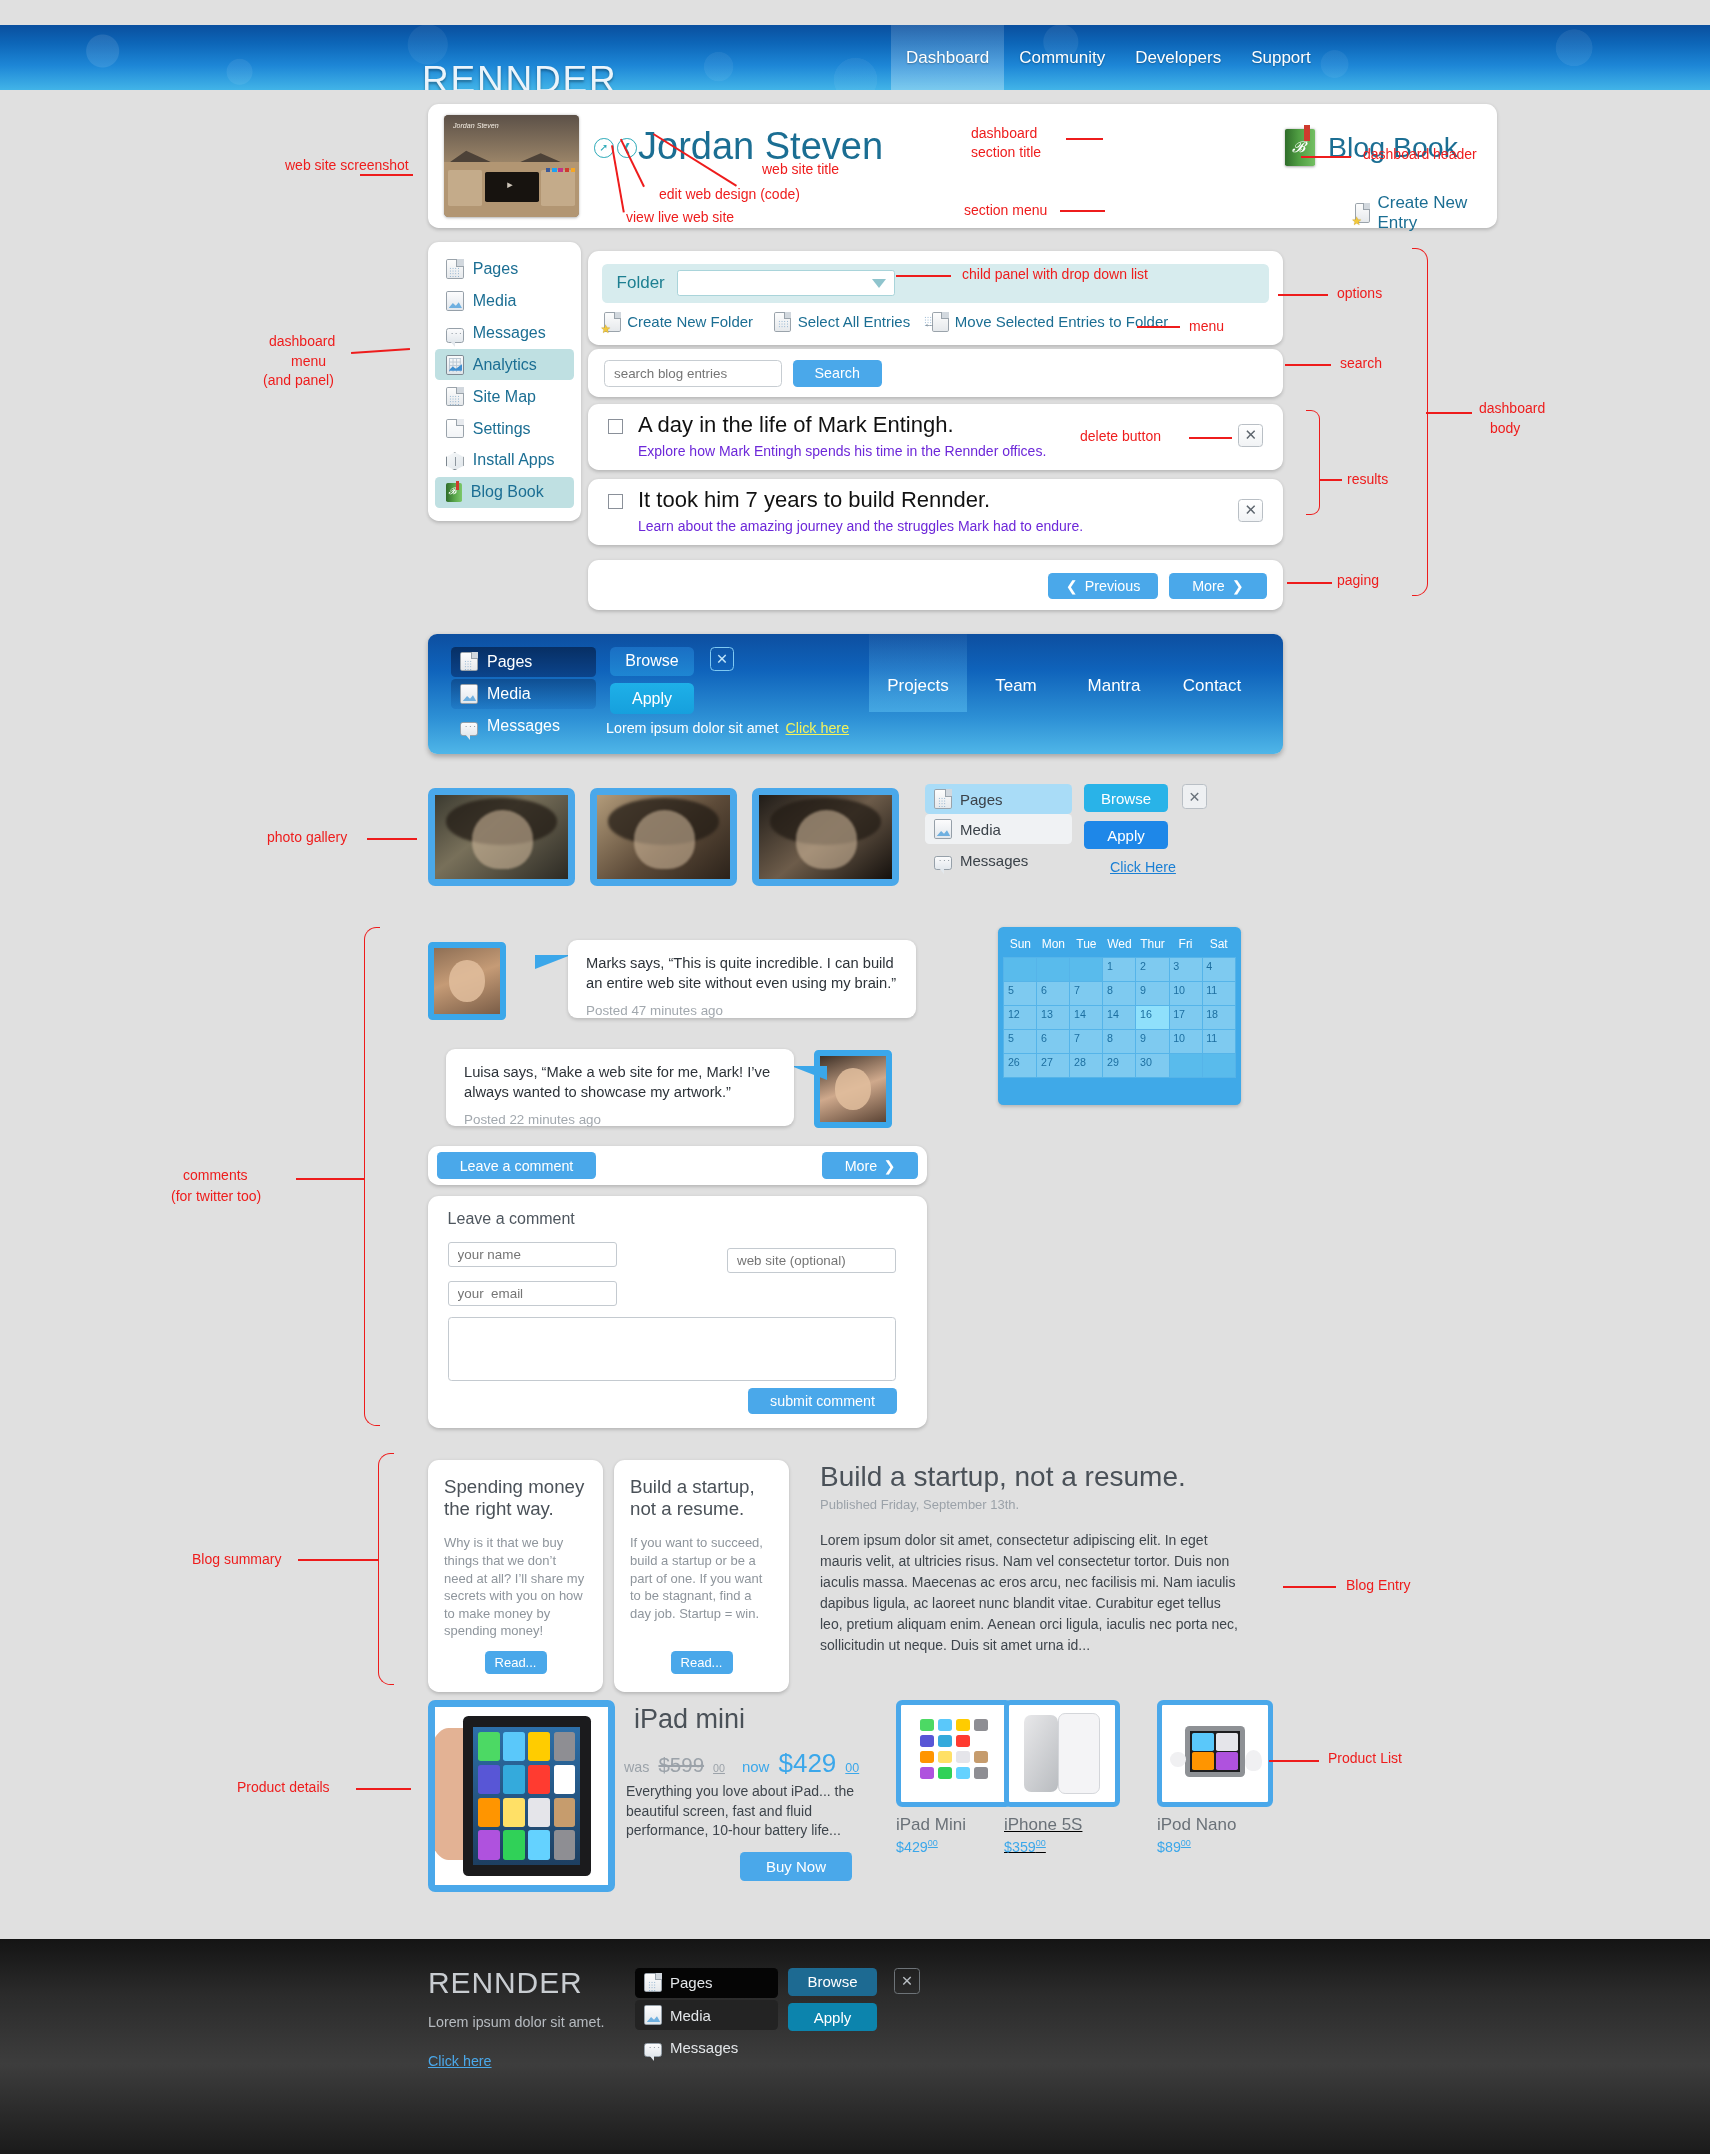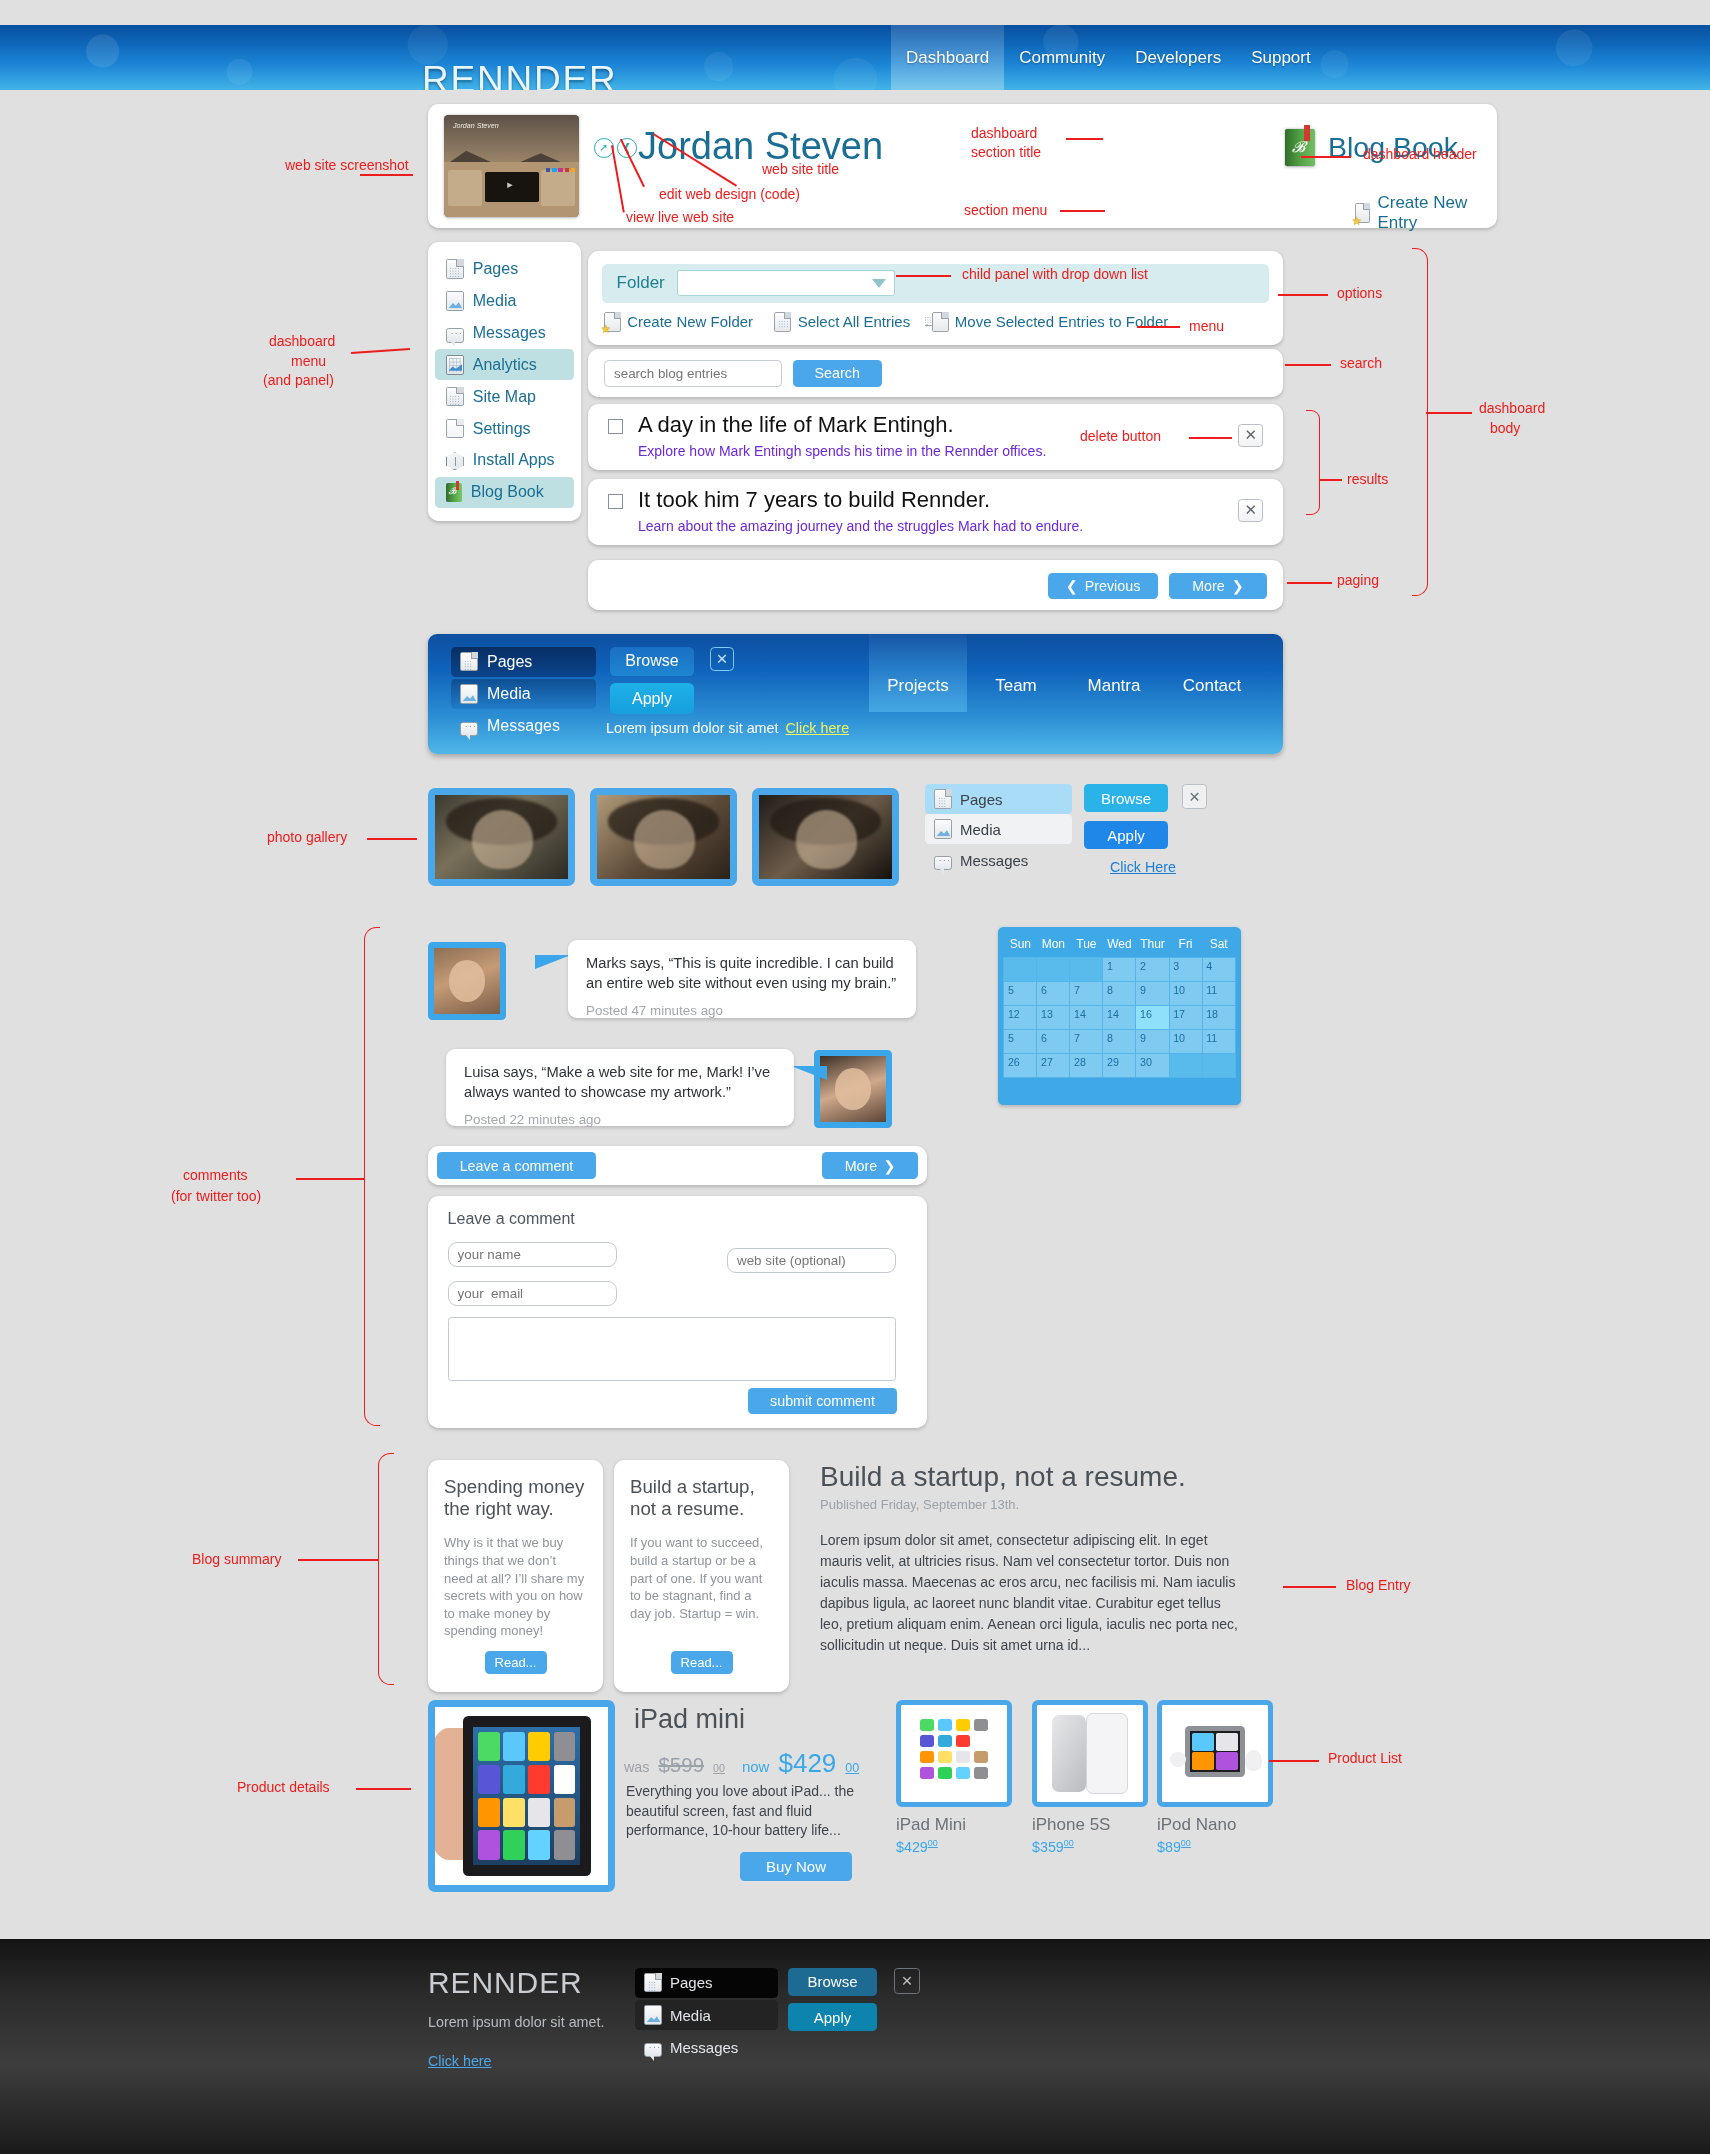--- a/index.html
+++ b/index.html
@@ -213,21 +213,21 @@
   #calendar td.sel { background: #8fe0fb; }
 
   
   #comment-bar { position: absolute; left: 428px; top: 1146px; width: 499px; height: 39px; }
   #leave-comment-button { position: absolute; left: 9px; top: 6.2px; width: 159px; height: 27px; border-radius: 4.5px; background: #4aa8ea; color: #fff; font-size: 14.3px; font-weight: 300; display: flex; align-items: center; justify-content: center; cursor: pointer; }
   #comment-more-button { position: absolute; right: 9px; top: 6.2px; width: 96px; height: 27px; border-radius: 4.5px; background: #4aa8ea; color: #fff; font-size: 14.3px; font-weight: 300; display: flex; align-items: center; justify-content: center; gap: 6.2px; cursor: pointer; }
 
   
   #comment-form { position: absolute; left: 428px; top: 1196px; width: 499px; height: 232px; }
   #comment-form .flabel { position: absolute; left: 19.6px; top: 14.3px; font-size: 16px; color: #4e565e; font-weight: 300; }
-  #comment-form input[type=text] { position: absolute; height: 25px; border: 0.9px solid #c4cad0; border-radius: 9px; padding: 0 9px; font-size: 13.4px; color: #9aa1a8; background: #fff; font-family: "Liberation Sans", sans-serif; }
+  #comment-form input[type=text] { position: absolute; height: 25px; border: 0.9px solid #c4cad0; border-radius: 3px; padding: 0 9px; font-size: 13.4px; color: #9aa1a8; background: #fff; font-family: "Liberation Sans", sans-serif; }
   #cf-name { left: 19.6px; top: 46px; width: 169px; }
   #cf-site { left: 299px; top: 52px; width: 169px; }
   #cf-email { left: 19.6px; top: 85px; width: 169px; }
   #cf-body { position: absolute; left: 19.6px; top: 121px; width: 448px; height: 64px; border: 0.9px solid #c4cad0; border-radius: 3.6px; background: #fff; }
   #cf-submit { position: absolute; right: 30px; bottom: 14.3px; width: 149px; height: 26px; border-radius: 4.5px; background: #4aa8ea; color: #fff; font-size: 14.3px; font-weight: 300; display: flex; align-items: center; justify-content: center; cursor: pointer; }
 
   
   .summary { position: absolute; top: 1460px; width: 175px; height: 232px; padding: 16px 16px 0; }
   #summary-0 { left: 428px; } #summary-1 { left: 614px; }
   .summary .st { font-size: 18.7px; color: #4a5158; font-weight: 300; line-height: 1.18; }
@@ -252,21 +252,21 @@
   #pd-prices .was-val { font-size: 20.5px; color: #9ba2a9; font-weight: 300; text-decoration: line-through; }
   #pd-prices .was-cents { font-size: 10.7px; color: #9ba2a9; text-decoration: underline; vertical-align: super; }
   #pd-prices .now-lbl { font-size: 15px; color: #3ba7ea; font-weight: 300; margin-left: 8px; }
   #pd-prices .now-val { font-size: 26px; color: #3ba7ea; font-weight: 300; }
   #pd-prices .now-cents { font-size: 12.5px; color: #3ba7ea; text-decoration: underline; vertical-align: super; }
   #pd-desc { position: absolute; left: 626px; top: 1782px; width: 267px; font-size: 14px; color: #3e454c; line-height: 1.4; font-weight: 300; }
   #pd-buy { position: absolute; left: 740px; top: 1852px; width: 112px; height: 28.5px; border-radius: 4.5px; background: #4aa8ea; color: #fff; font-size: 15px; font-weight: 300; display: flex; align-items: center; justify-content: center; cursor: pointer; }
 
   
   .prod { position: absolute; top: 1700px; width: 116px; }
-  #prod-0 { left: 896px; } #prod-1 { left: 1032px; } #prod-2 { left: 1157px; }
+  #prod-0 { left: 896px; } #prod-1 { left: 1004px; text-decoration: underline; } #prod-2 { left: 1157px; }
   .prod .thumb { width: 116px; height: 107px; border: 5.3px solid #4aa8ea; border-radius: 6.2px; background: #fff; overflow: hidden; position: relative; }
   .prod .pname { font-size: 17px; color: #6a7178; margin-top: 8px; font-weight: 300; }
   .prod .pprice { font-size: 14.3px; color: #3ba7ea; margin-top: 2.7px; font-weight: 300; }
   .prod .pprice sup { font-size: 9px; text-decoration: underline; }
   .grid-icons { position:absolute; inset: 14% 18%; display:grid; grid-template-columns:repeat(4,1fr); grid-auto-rows: 12.5px; gap:3.6px; }
   .grid-icons i { display:block; border-radius:2.7px; }
 
   
   #footer { position: absolute; left: 0; top: 1939px; width: 1711px; height: 216px;
     background: linear-gradient(to bottom,#141414 0%,#2b2b2b 26%,#3d3d3d 58%,#1a1a1a 100%); }

